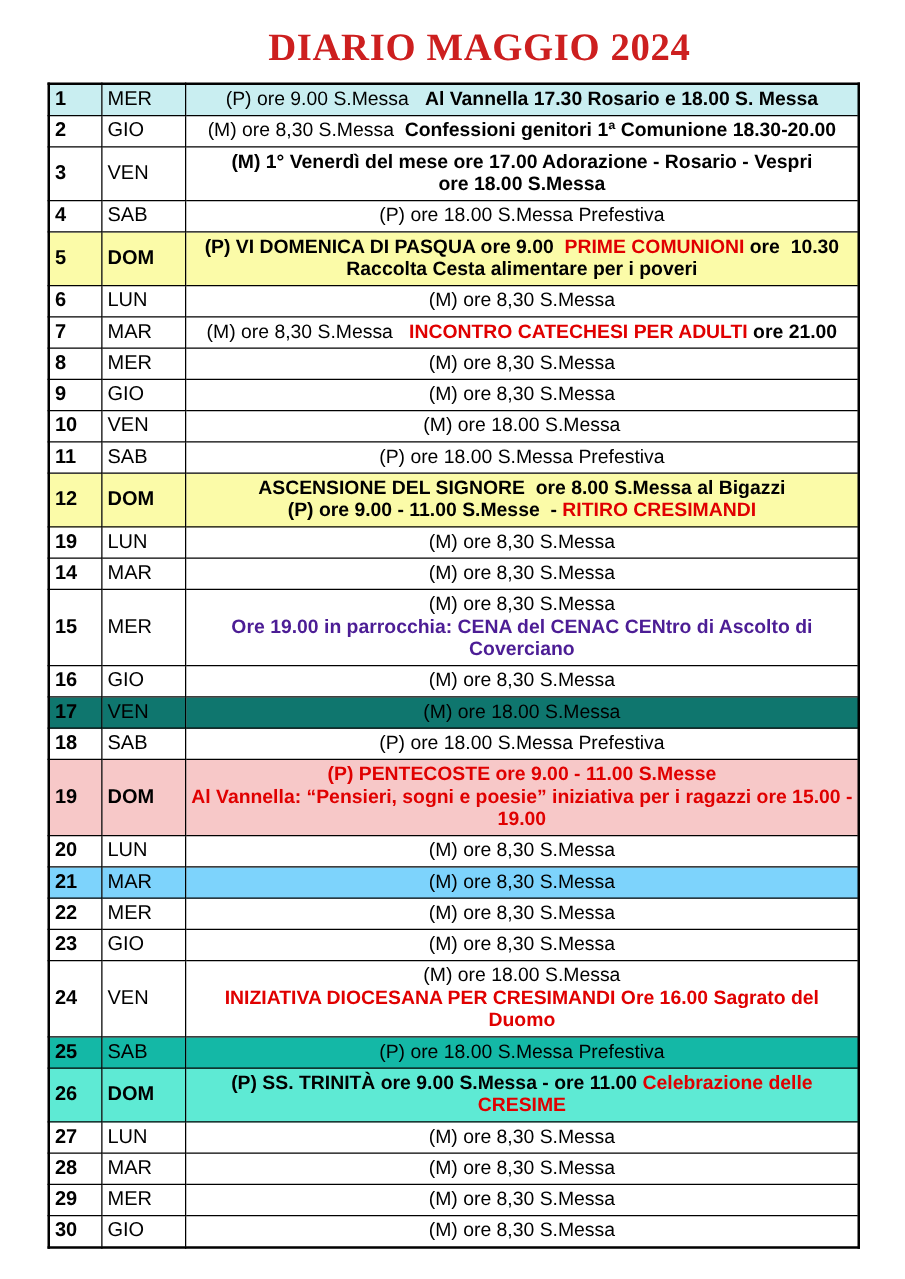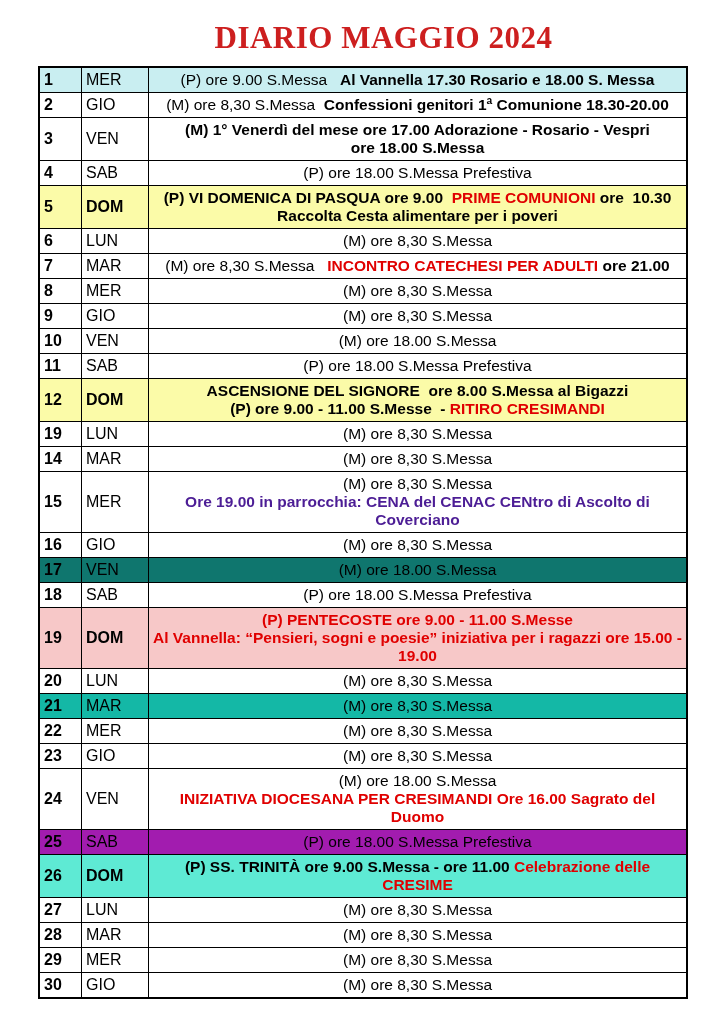--- a/index.html
+++ b/index.html
@@ -196,21 +196,21 @@
           <div class="line"><span class="b" style="color: rgb(224, 0, 0);">Al Vannella: “Pensieri, sogni e poesie” iniziativa per i ragazzi ore 15.00 - 19.00</span></div>
         </td>
       </tr>
       <tr style="background: rgb(255, 255, 255);">
         <td class="col-num">20</td>
         <td class="col-day">LUN</td>
         <td class="col-events">
           <div class="line"><span>(M) ore 8,30 S.Messa</span></div>
         </td>
       </tr>
-      <tr style="background: #14b8a6;">
+      <tr style="background: #7dd3fc;">
         <td class="col-num">21</td>
         <td class="col-day">MAR</td>
         <td class="col-events">
           <div class="line"><span>(M) ore 8,30 S.Messa</span></div>
         </td>
       </tr>
       <tr style="background: rgb(255, 255, 255);">
         <td class="col-num">22</td>
         <td class="col-day">MER</td>
         <td class="col-events">
@@ -225,21 +225,21 @@
         </td>
       </tr>
       <tr style="background: rgb(255, 255, 255);">
         <td class="col-num">24</td>
         <td class="col-day">VEN</td>
         <td class="col-events">
           <div class="line"><span>(M) ore 18.00 S.Messa</span></div>
           <div class="line"><span class="b" style="color: rgb(224, 0, 0);">INIZIATIVA DIOCESANA PER CRESIMANDI Ore 16.00 Sagrato del Duomo</span></div>
         </td>
       </tr>
-      <tr style="background: #a21caf;">
+      <tr style="background: #14b8a6;">
         <td class="col-num">25</td>
         <td class="col-day">SAB</td>
         <td class="col-events">
           <div class="line"><span>(P) ore 18.00 S.Messa Prefestiva</span></div>
         </td>
       </tr>
       <tr style="background: #5eead4;">
         <td class="col-num">26</td>
         <td class="col-day dom">DOM</td>
         <td class="col-events">

